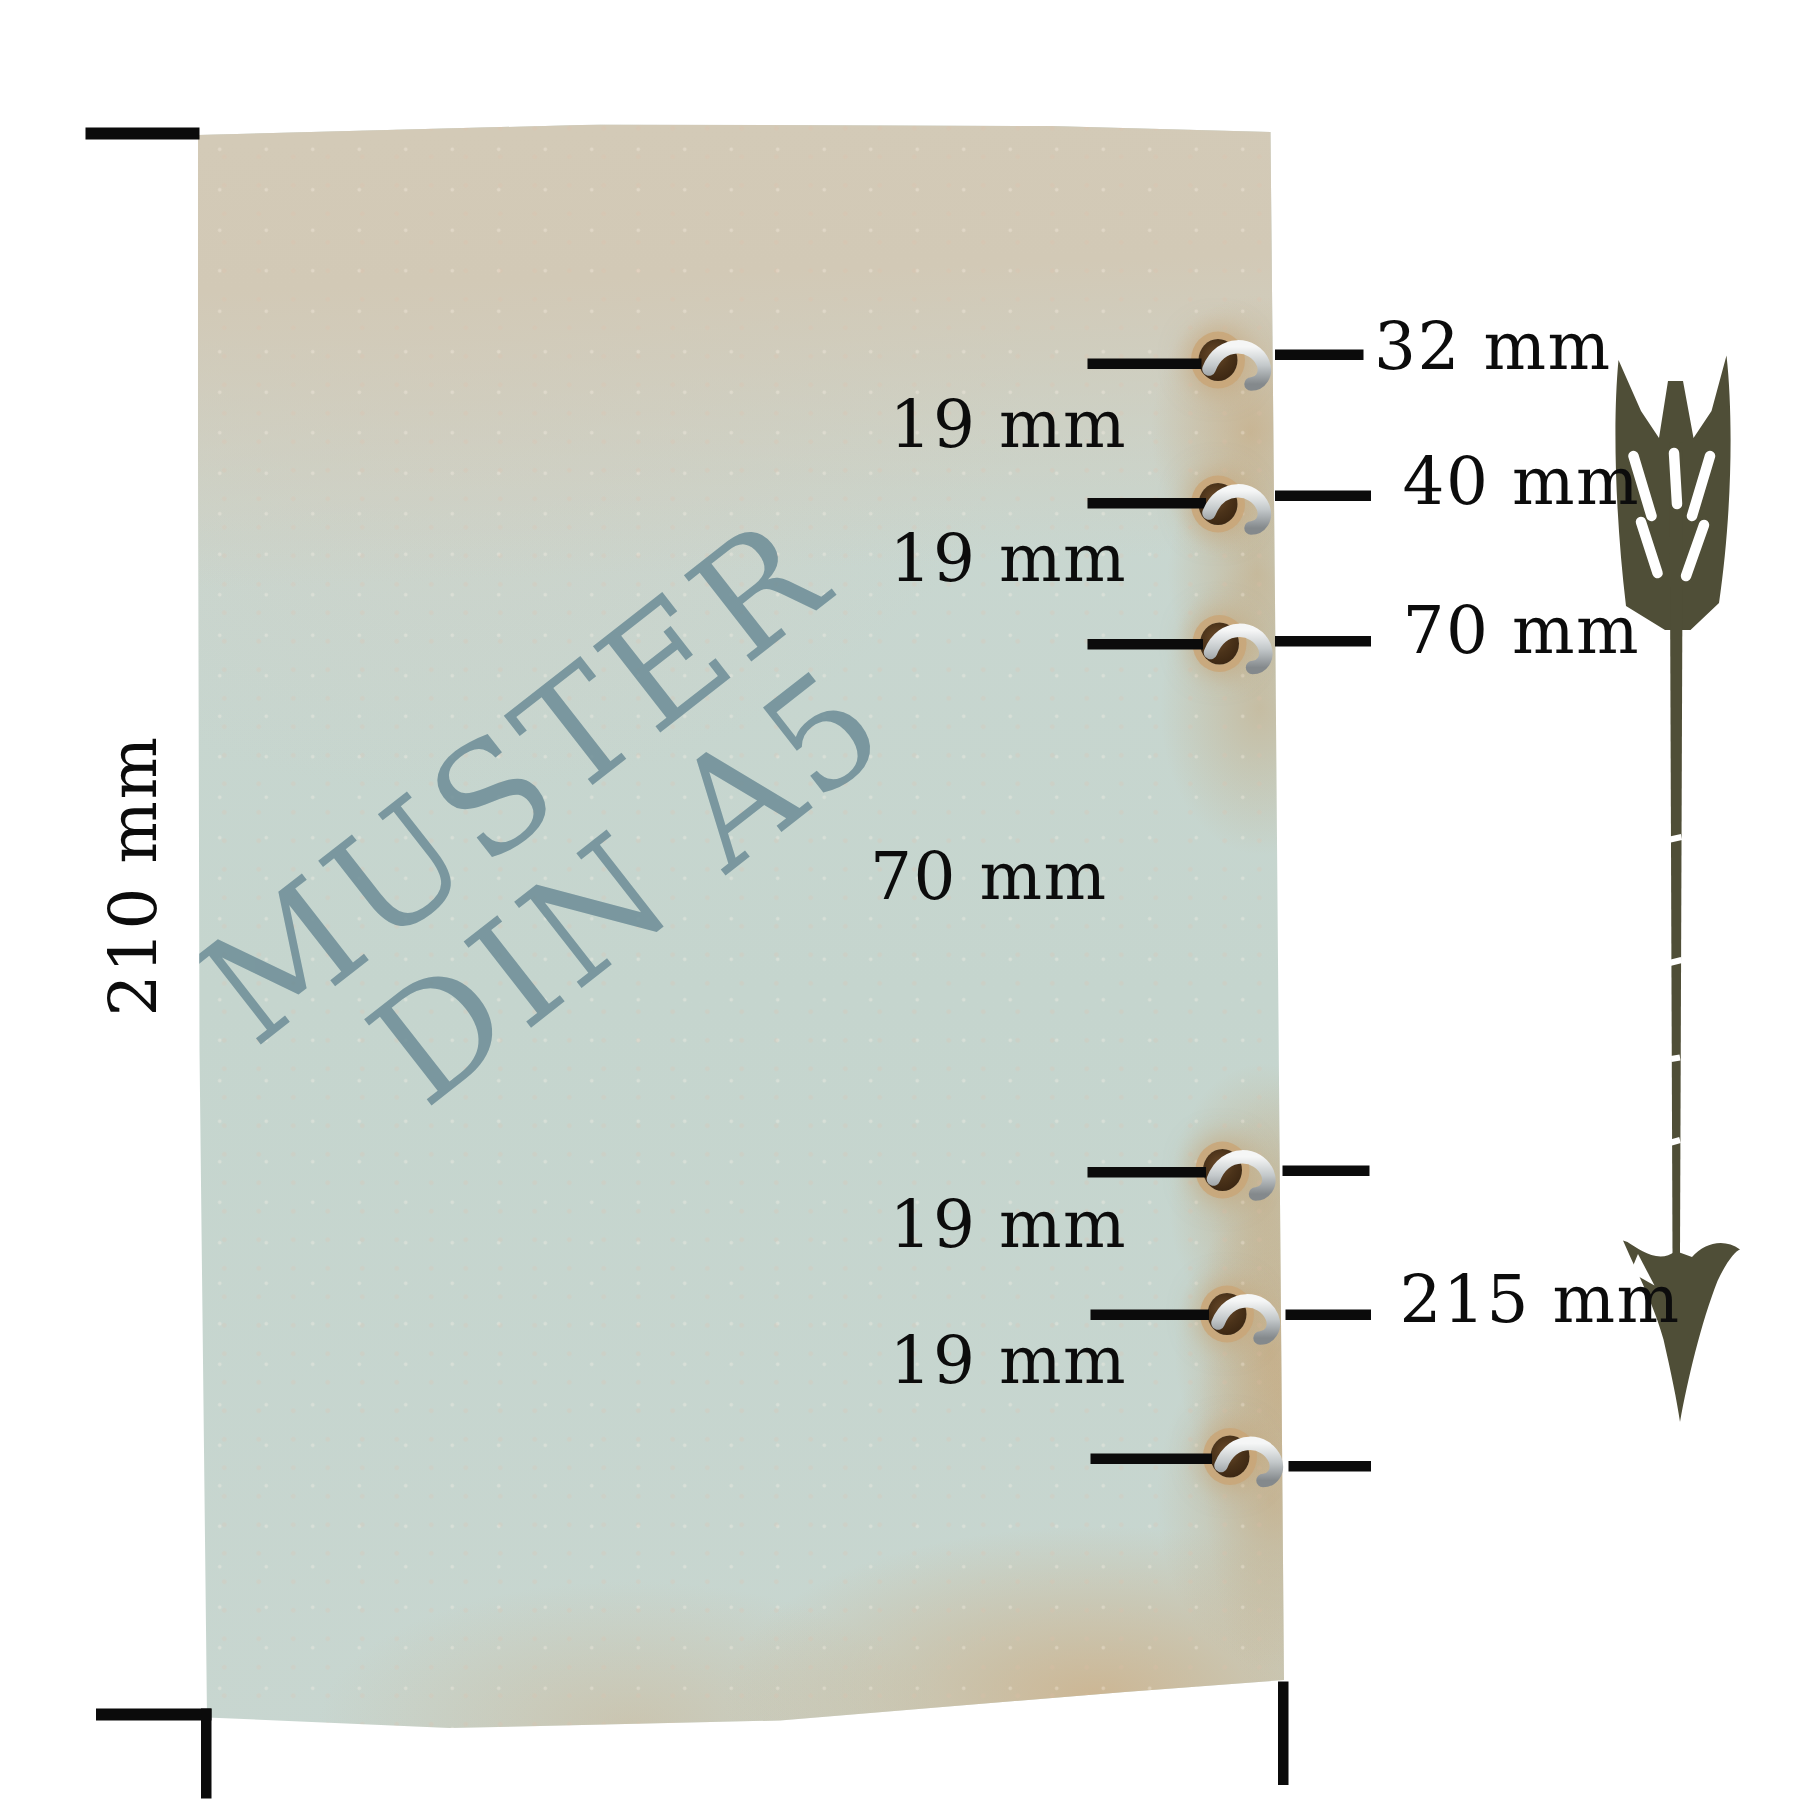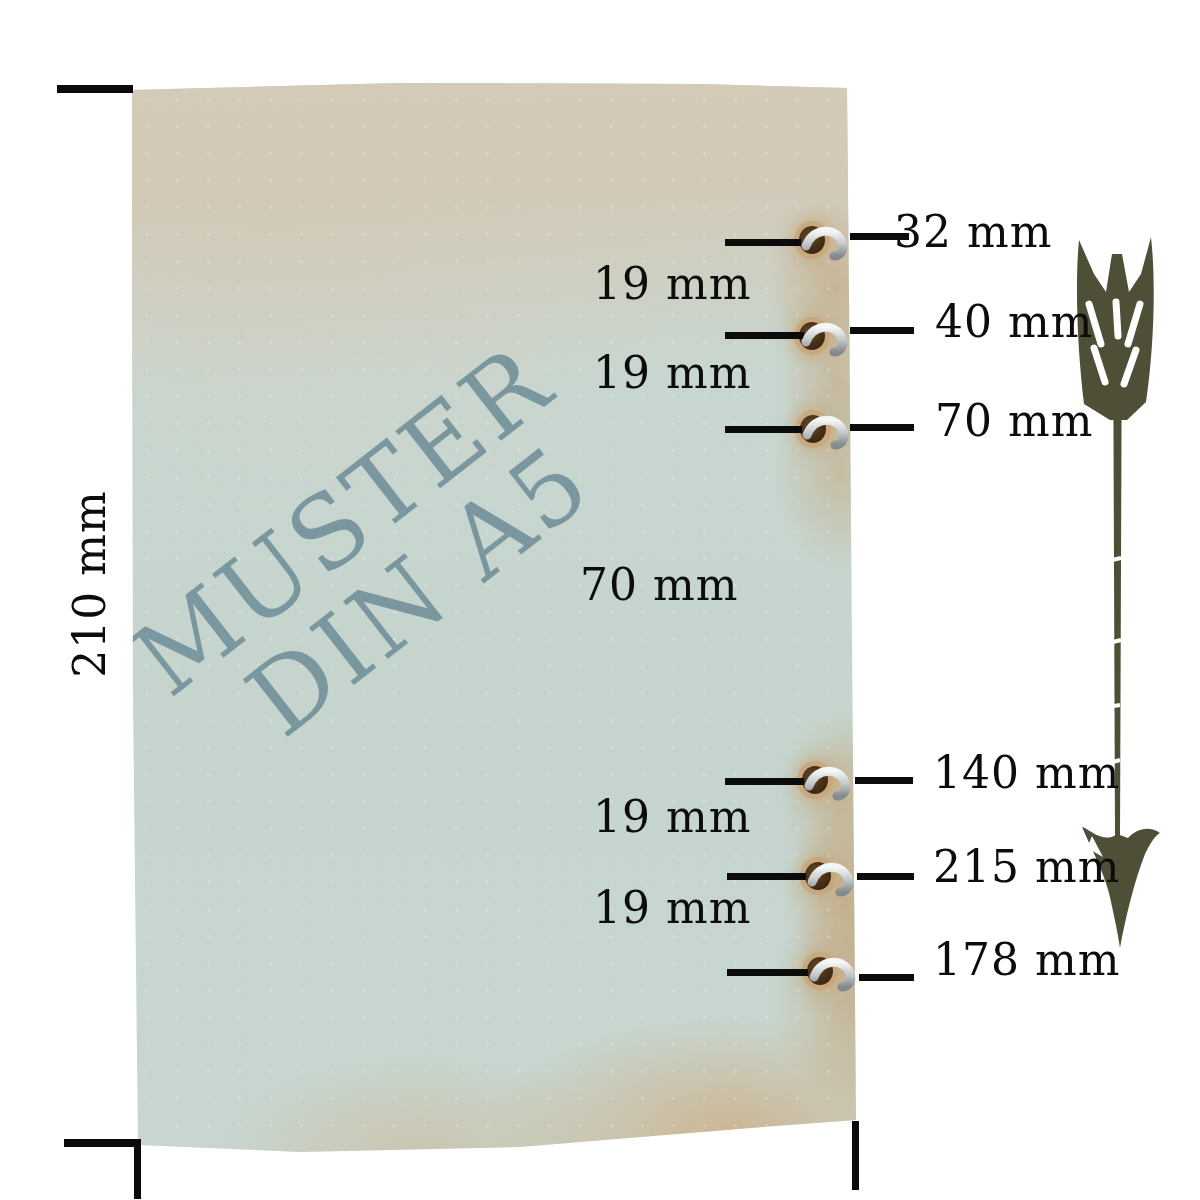--- a/index.html
+++ b/index.html
@@ -58,21 +58,21 @@
 
   .tick{position:absolute;background:#0b0b0b;}
   .tick-tl{left:57px;top:85px;width:76px;height:8px;}
   .tick-blh{left:64px;top:1139px;width:77px;height:8px;}
   .tick-blv{left:134px;top:1139px;width:7px;height:60px;}
   .tick-brv{left:852px;top:1121px;width:7px;height:69px;}
 
   
   .lbl{position:absolute;color:#0c0c0c;font-size:44px;line-height:44px;
        white-space:nowrap;letter-spacing:1px;}
-  .r1{left:894px;top:210px;} .r2{left:935px;top:300px;} .r3{left:935px;top:399px;}
+  .r1{left:916px;top:210px;} .r2{left:935px;top:300px;} .r3{left:935px;top:399px;}
   .r4{left:933px;top:751px;} .r5{left:933px;top:845px;} .r6{left:933px;top:938px;}
   .s1{left:593px;top:262px;} .s2{left:593px;top:351px;} .s3{left:580px;top:563px;}
   .s4{left:593px;top:795px;} .s5{left:593px;top:886px;}
   .dim-height{left:-20px;top:562px;width:220px;text-align:center;transform:rotate(-90deg);}
   .dim-width{left:340px;top:1152px;}
 
   .overlay{position:absolute;left:0;top:0;pointer-events:none;}
 </style>
 </head>
 <body>
@@ -150,23 +150,21 @@
         <path d="M1114,706 L1120,705"></path>
         <path d="M1113,762 L1120,760"></path>
       </g>
       <path d="M1092,836 L1103,857 L1087,848 Z" fill="#ffffff"></path>
     </g>
   </svg>
 
   <div class="lbl r1">32 mm</div>
   <div class="lbl r2">40 mm</div>
   <div class="lbl r3">70 mm</div>
-  <div class="lbl r4">140 mm</div>
   <div class="lbl r5">215 mm</div>
-  <div class="lbl r6">178 mm</div>
 
   <div class="lbl s1">19 mm</div>
   <div class="lbl s2">19 mm</div>
   <div class="lbl s3">70 mm</div>
   <div class="lbl s4">19 mm</div>
   <div class="lbl s5">19 mm</div>
 
   <div class="lbl dim-height">210 mm</div>
 
 </div>

